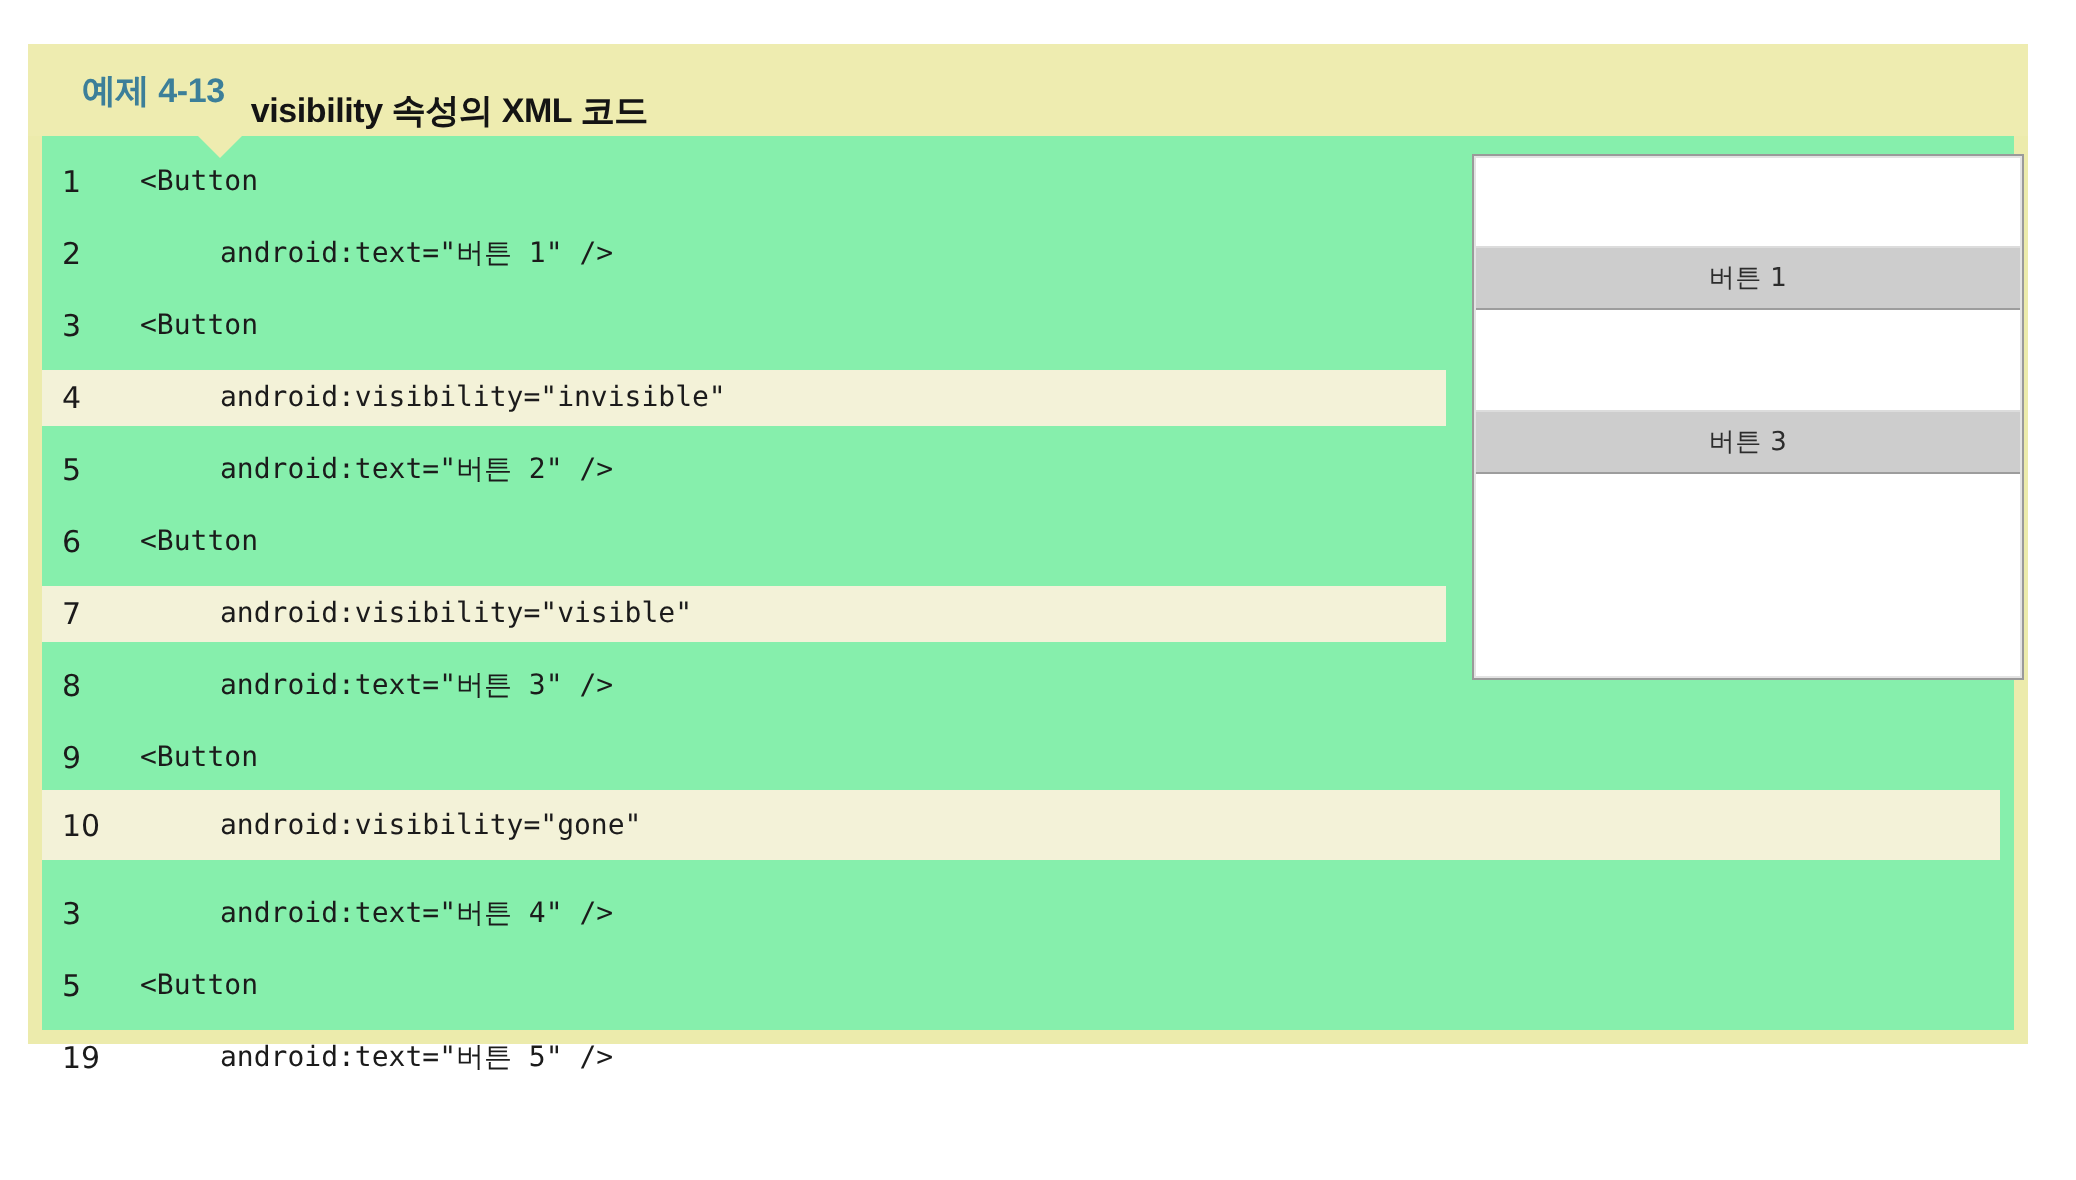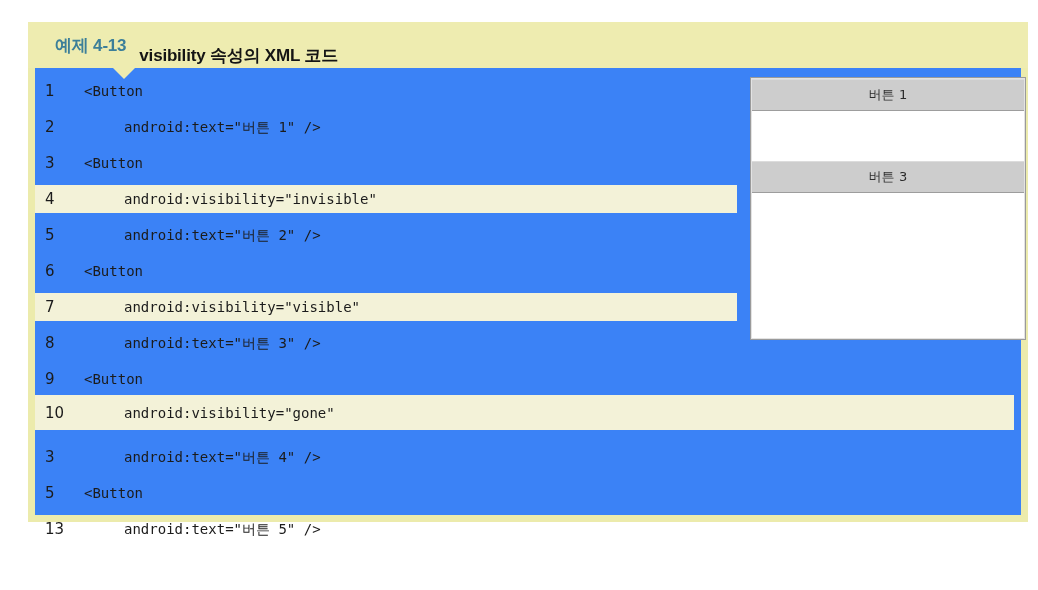--- a/index.html
+++ b/index.html
@@ -12,26 +12,26 @@
     height: 590px;
     position: relative;
     overflow: hidden;
     font-family: "Liberation Sans", sans-serif;
     -webkit-font-smoothing: antialiased;
   }
 
   
   .figure-card {
     position: absolute;
-    left: 28px;
+    left: 14px;
     top: 22px;
     width: 1000px;
     height: 500px;
     box-sizing: border-box;
-    background: #3b82f6;
+    background: #86efac;
     border-left: 7px solid #ecebac;
     border-right: 7px solid #ecebac;
     border-bottom: 7px solid #ecebac;
     border-top: 0;
   }
 
   
   .card-header {
     position: absolute;
     left: -7px;
@@ -151,20 +151,21 @@
     border-bottom: 1px solid #9d9d9d;
     border-top: 1px solid #dcdcdc;
     display: flex;
     align-items: center;
     justify-content: center;
     font-family: "DejaVu Sans", sans-serif;
     font-size: 13px;
     color: #2c2c2c;
     letter-spacing: 0.2px;
     white-space: pre;
+    margin-top: 44px;
   }
   .dev-btn.b1 { top: 1px; }
   .dev-btn.b3 { top: 83px; }
   .dev-btn.b5 { top: 120px; }
 </style>
 </head>
 <body>
 
 <div class="figure-card">
 
@@ -221,21 +222,21 @@
       </div>
       <div class="code-line indent" style="top: 375px;">
         <span class="lnum">3</span>
         <span class="ctext">android:text="버튼 4" /&gt;</span>
       </div>
       <div class="code-line" style="top: 411px;">
         <span class="lnum">5</span>
         <span class="ctext">&lt;Button</span>
       </div>
       <div class="code-line indent" style="top: 447px;">
-        <span class="lnum">13</span>
+        <span class="lnum">19</span>
         <span class="ctext">android:text="버튼 5" /&gt;</span>
       </div>
     </div>
 
   <div class="device">
     <div class="device-inner">
       <div class="dev-btn b1">
         <span>버튼 1</span>
       </div>
       <div class="dev-btn b3">

